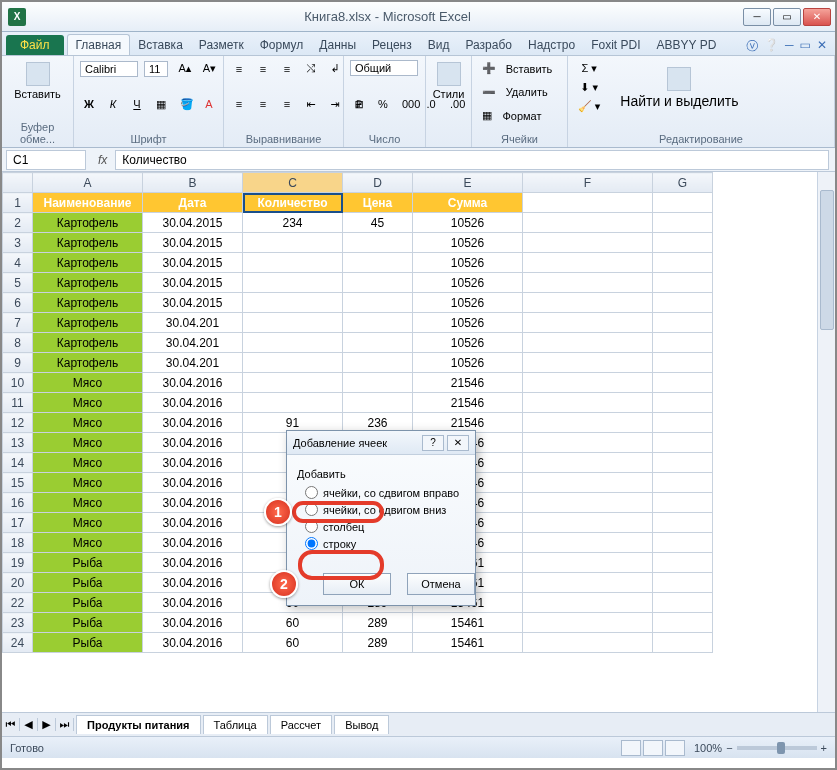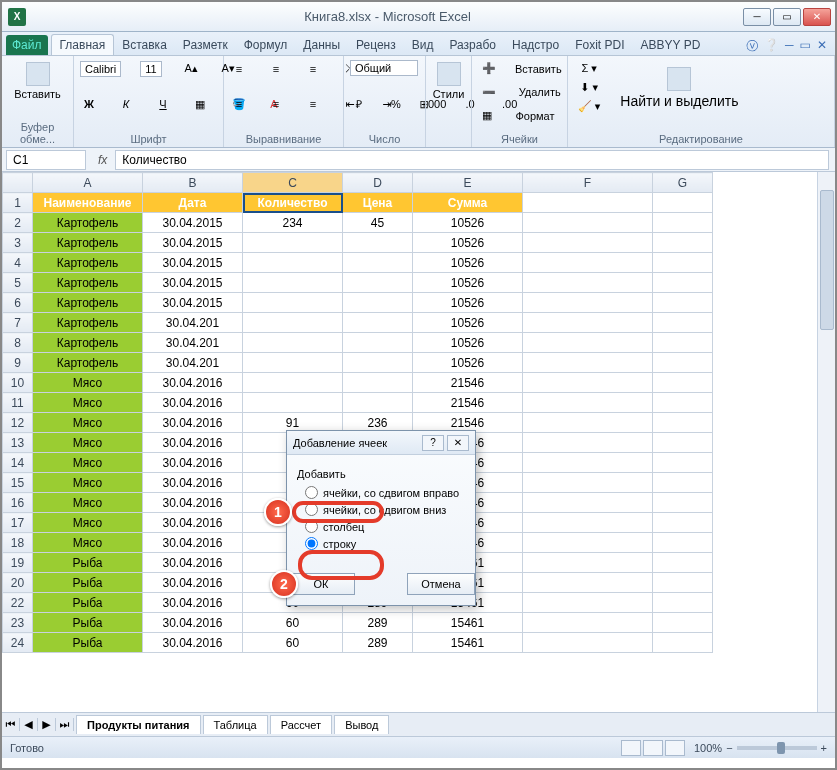--- a/index.html
+++ b/index.html
@@ -4,28 +4,28 @@
 <style>
 * { box-sizing: border-box; margin: 0; padding: 0; font-family: "Segoe UI", Tahoma, sans-serif; }
 body { background: #fff; width: 837px; height: 770px; overflow: hidden; position: relative; border: 2px solid #888; }
 .titlebar { height: 30px; background: linear-gradient(#fdfefe, #e6eef7); display: flex; align-items: center; border-bottom: 1px solid #9fb4c9; }
 .titlebar .excel-icon { width: 18px; height: 18px; margin: 0 6px; background: #217346; border-radius: 2px; display: flex; align-items: center; justify-content: center; color: #fff; font-size: 10px; font-weight: bold; }
 .titlebar .title { flex: 1; text-align: center; font-size: 13px; color: #4a5a6a; }
 .titlebar .winbtns { display: flex; gap: 2px; margin-right: 4px; }
 .titlebar .winbtn { width: 28px; height: 18px; border: 1px solid #7a8fa6; background: linear-gradient(#f7fbff,#dde8f3); display:flex; align-items:center; justify-content:center; font-size:10px; border-radius:2px; }
 .titlebar .winbtn.close { background: linear-gradient(#f5a39a,#d9534f); color:#fff; border-color:#b8433f; }
 .ribbon-tabs { height: 24px; background: linear-gradient(#e9f1fa,#dce8f5); display:flex; align-items:flex-end; padding-left:4px; font-size:12px; border-bottom:1px solid #b6c5d6; }
-.ribbon-tabs .file { background:#19754f; color:#5eead4; padding:3px 6px; border-radius:3px 3px 0 0; margin-right:3px; }
+.ribbon-tabs .file { background:#19754f; color:#fde047; padding:3px 14px; border-radius:3px 3px 0 0; margin-right:3px; }
 .ribbon-tabs .tab { padding:3px 8px; color:#3a4a5c; cursor:default; }
 .ribbon-tabs .tab.active { background:#f5f9fd; border:1px solid #b6c5d6; border-bottom:none; border-radius:3px 3px 0 0; }
 .ribbon-tabs .help { margin-left:auto; display:flex; gap:6px; padding-right:8px; font-size:12px; color:#3a6db5; }
 .ribbon { height: 92px; background: linear-gradient(#f3f7fc,#e4ecf6); border-bottom:1px solid #a9bace; display:flex; font-size:11px; }
 .ribbon .group { border-right:1px solid #c7d3e2; padding:4px 6px 2px; display:flex; flex-direction:column; justify-content:space-between; }
 .ribbon .group-label { text-align:center; color:#5a6c80; font-size:11px; margin-top:2px; }
-.ribbon .row { display:flex; align-items:center; gap:19px; }
+.ribbon .row { display:flex; align-items:center; gap:6px; }
 .ribbon .btn { border:1px solid transparent; padding:1px 3px; min-width:18px; text-align:center; }
 .ribbon .dropdown { border:1px solid #abb9cb; background:#fff; padding:1px 4px; font-size:11px; }
 .bigbtn { display:flex; flex-direction:column; align-items:center; gap:2px; padding:2px 6px; }
 .bigbtn .ico { width:24px; height:24px; background:#d8e4f0; border:1px solid #b6c5d6; }
 .formula-bar { height:24px; background:#eef3f9; border-bottom:1px solid #bcc9d9; display:flex; align-items:center; font-size:12px; }
 .formula-bar .namebox { width:80px; border:1px solid #bcc9d9; background:#fff; margin:0 4px; padding:2px 6px; }
 .formula-bar .fx { padding:0 8px; font-style:italic; color:#555; }
 .formula-bar .fval { flex:1; padding:2px 6px; background:#fff; border:1px solid #bcc9d9; margin-right:6px; }
 .grid-area { position:relative; height: 540px; overflow:hidden; }
 table.sheet { border-collapse:collapse; font-size:12px; table-layout:fixed; }
@@ -57,21 +57,21 @@
 .statusbar .zslider { width:80px; height:4px; background:#bcc9d9; position:relative; }
 .statusbar .zslider::after { content:""; position:absolute; left:50%; top:-4px; width:8px; height:12px; background:#7e95ae; border-radius:2px; }
 .dialog { position:absolute; left:284px; top:258px; width:190px; background:linear-gradient(#fafcfe,#eef3f9); border:1px solid #7d93ab; box-shadow:3px 3px 10px rgba(0,0,0,0.25); font-size:11px; }
 .dialog .dtitle { height:24px; display:flex; align-items:center; padding:0 6px; background:linear-gradient(#f3f7fc,#dfe9f4); border-bottom:1px solid #c2cfde; }
 .dialog .dtitle .t { flex:1; }
 .dialog .dtitle .dbtn { width:22px; height:16px; border:1px solid #a9bace; margin-left:3px; display:flex; align-items:center; justify-content:center; font-size:10px; background:#f2f6fb; }
 .dialog .body { padding:13px 10px; }
 .dialog .body .gl { margin-bottom:4px; }
 .dialog .radio { display:flex; align-items:center; gap:5px; padding:2px 0 2px 8px; }
 .dialog .radio input { margin:0; }
-.dialog .btns { display:flex; justify-content:space-between; gap:10px; padding:8px 0 10px; }
+.dialog .btns { display:flex; justify-content:flex-end; gap:16px; padding:8px 0 10px; }
 .dialog .dlgbtn { width:68px; height:22px; border:1px solid #8fa3ba; background:linear-gradient(#fdfefe,#e6edf5); font-size:11px; }
 .callout { position:absolute; border:4px solid #e43b2a; border-radius:14px; pointer-events:none; }
 .badge { position:absolute; width:28px; height:28px; border-radius:50%; background:radial-gradient(#ff6a4d,#d62f1e); color:#fff; font-weight:bold; display:flex; align-items:center; justify-content:center; font-size:14px; border:2px solid #fff; box-shadow:0 1px 3px rgba(0,0,0,.4); }
 .scrollv { position:absolute; right:0; top:0; width:18px; height:100%; background:#eef2f8; border-left:1px solid #c7d3e2; }
 .scrollv .thumb { position:absolute; left:2px; top:18px; width:14px; height:140px; background:#cdd9e7; border:1px solid #a9bace; border-radius:2px; }
 </style>
 </head>
 <body>
 
 <div class="titlebar">

